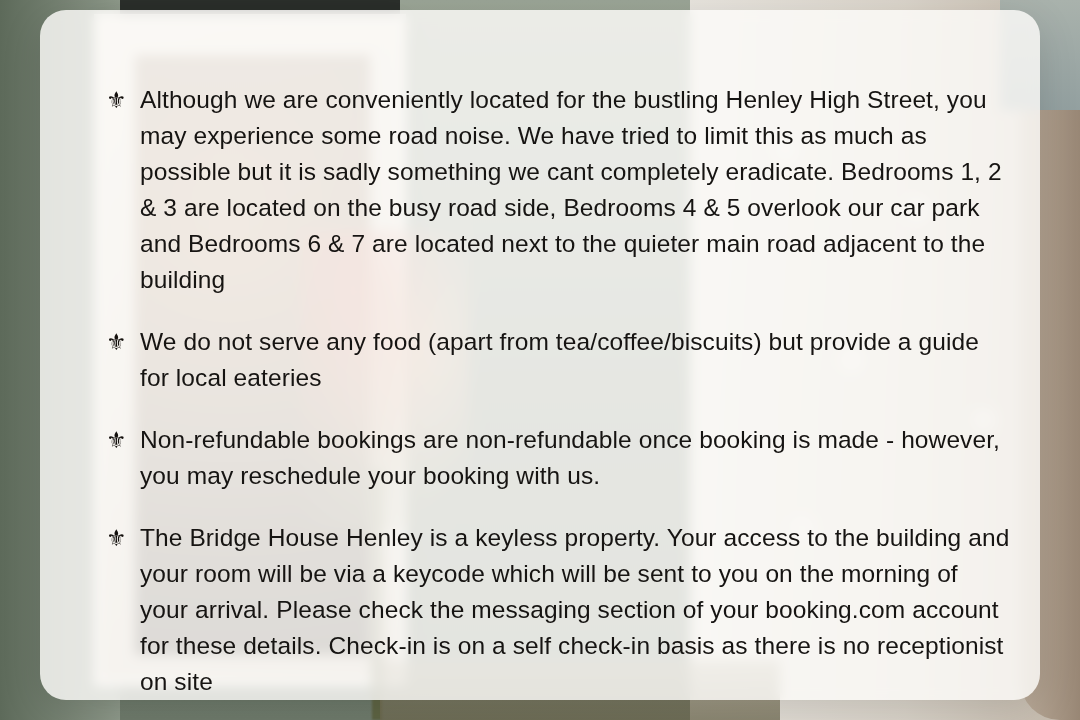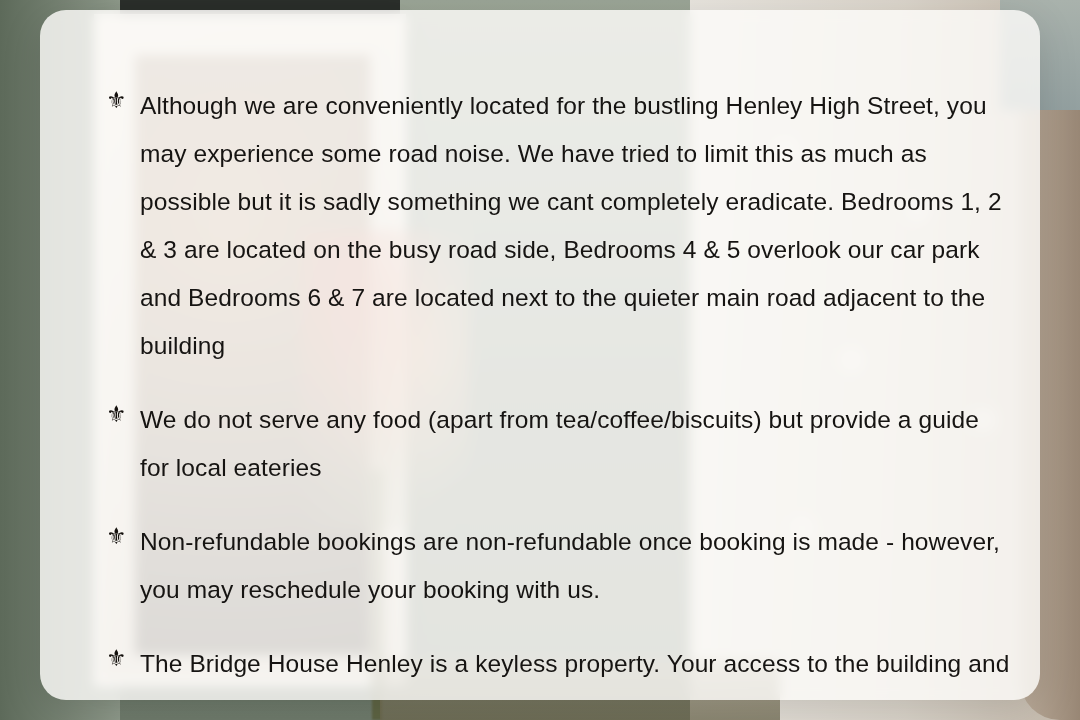--- a/index.html
+++ b/index.html
@@ -120,21 +120,21 @@
     flex: 0 0 auto;
     width: 34px;
     font-size: 23px;
     line-height: 37px;
     color: #14100d;
     text-align: left;
     padding-left: 4px;
   }
   .item-text {
     font-size: 24.5px;
-    line-height: 48px;
+    line-height: 36px;
     color: #161412;
     letter-spacing: .1px;
     max-width: 880px;
   }
 </style>
 </head>
 <body>
 
 <div class="photo-bg">
   <div class="bg-layer wall-left"></div>

